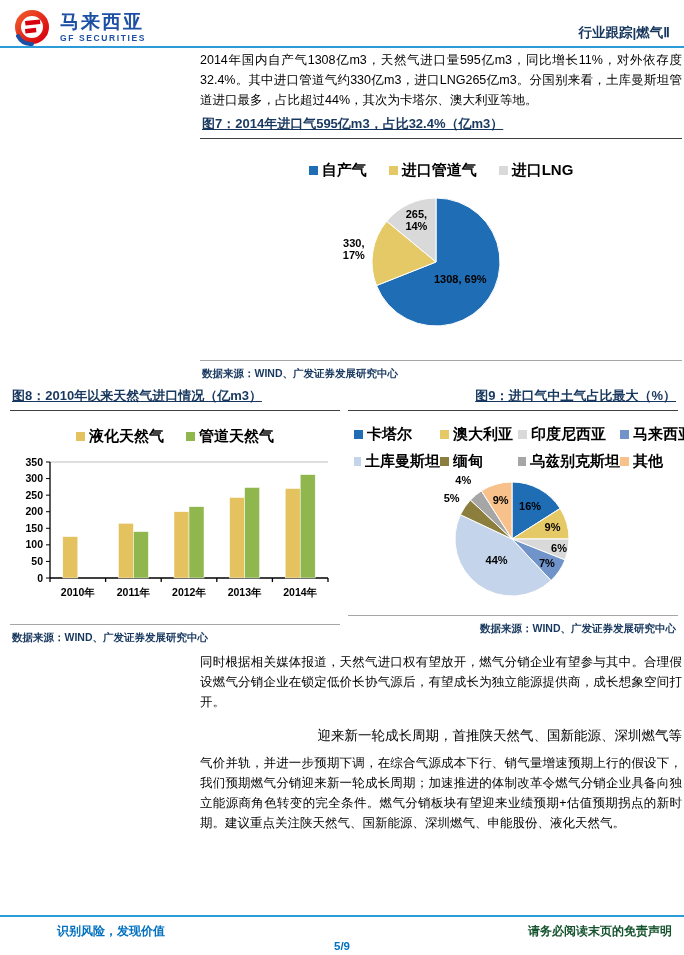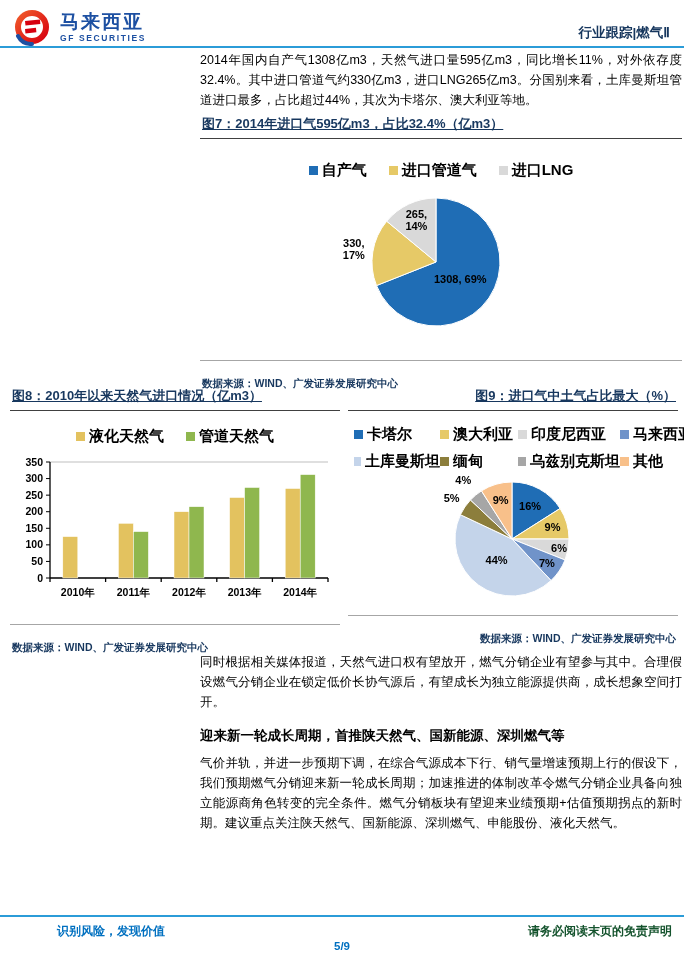--- a/index.html
+++ b/index.html
@@ -8,27 +8,27 @@
   
   .hdr{position:absolute;left:0;top:0;width:684px;height:46px;border-bottom:2px solid #2B9CD8;}
   .brand{position:absolute;left:12px;top:8px;display:flex;align-items:center;gap:6px;}
   .brand-txt{display:flex;flex-direction:column;line-height:1;}
   .brand-cn{font-size:19px;font-weight:bold;color:#1D50A2;letter-spacing:2px;}
   .brand-en{font-size:8.5px;font-weight:bold;color:#1D50A2;letter-spacing:1.6px;margin-top:3px;}
   .hdr-right{position:absolute;right:14px;top:24px;font-size:13.5px;font-weight:bold;color:#17375E;}
   
   .para{position:absolute;left:200px;width:482px;font-size:12.5px;line-height:20px;
         text-align:justify;color:#000;}
-  .h2{position:absolute;left:200px;width:482px;font-size:13.5px;font-weight:bold;color:#000;}
+  .h2{position:absolute;left:200px;width:482px;font-size:13.5px;font-weight:normal;color:#000;text-align:right;}
   
   .fig{position:absolute;}
   .fig-title{font-size:13px;font-weight:bold;color:#17375E;padding:3px 2px 5px 2px;
              border-bottom:1.5px solid #404040;text-decoration:underline;}
   .fig-src{border-top:1px solid #A6A6A6;font-size:10.5px;font-weight:bold;color:#17375E;
-           padding:16px 2px 0 2px;}
+           padding:6px 2px 0 2px;}
   .legend-row{display:flex;justify-content:center;gap:22px;align-items:center;}
   .legend-grid{display:grid;grid-template-columns:86px 78px 102px 86px;row-gap:8px;
                padding-left:6px;align-items:center;}
   .li{display:inline-flex;align-items:center;gap:4px;font-size:15px;font-weight:bold;color:#000;white-space:nowrap;}
   .sw{display:inline-block;width:9px;height:9px;}
   .figrow-left{left:10px;top:384px;width:330px;}
   .figrow-right{left:348px;top:384px;width:330px;text-align:right;}
   
   .ftr{position:absolute;left:0;top:915px;width:684px;border-top:2px solid #2B9CD8;}
   .ftr-l{position:absolute;left:12px;top:6px;font-size:12px;font-weight:bold;color:#0070C0;margin-left:45px;}

